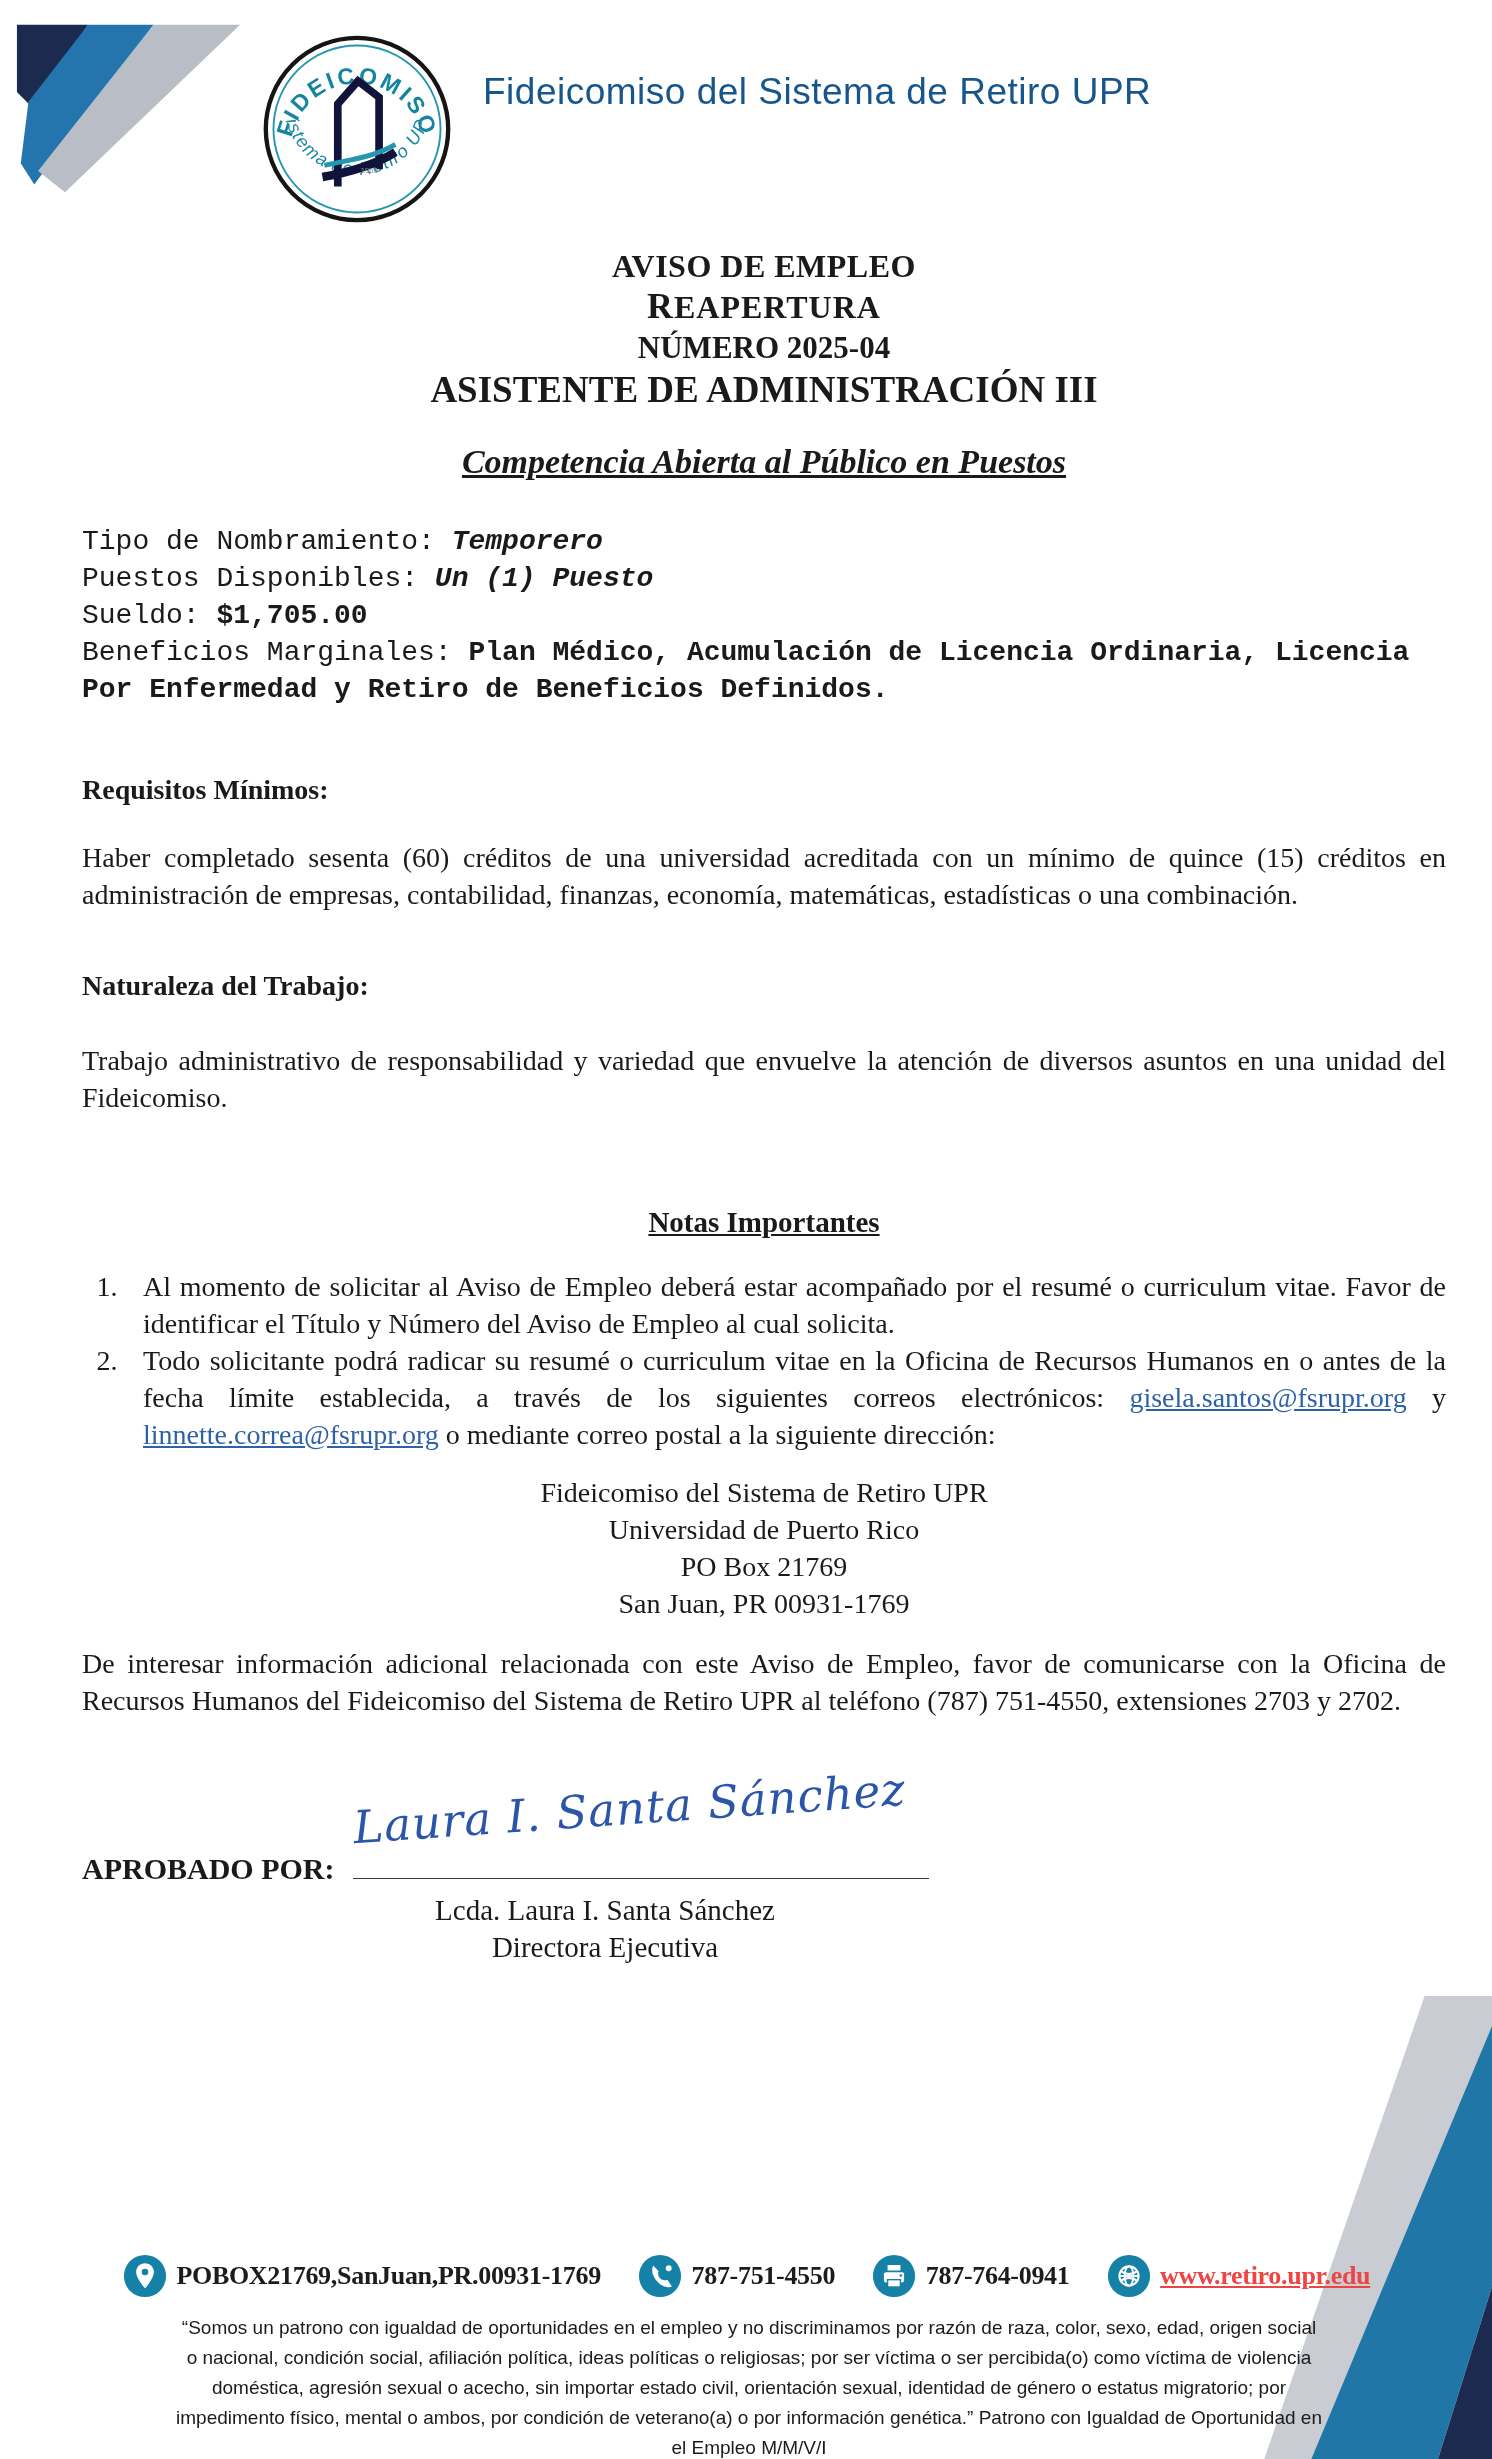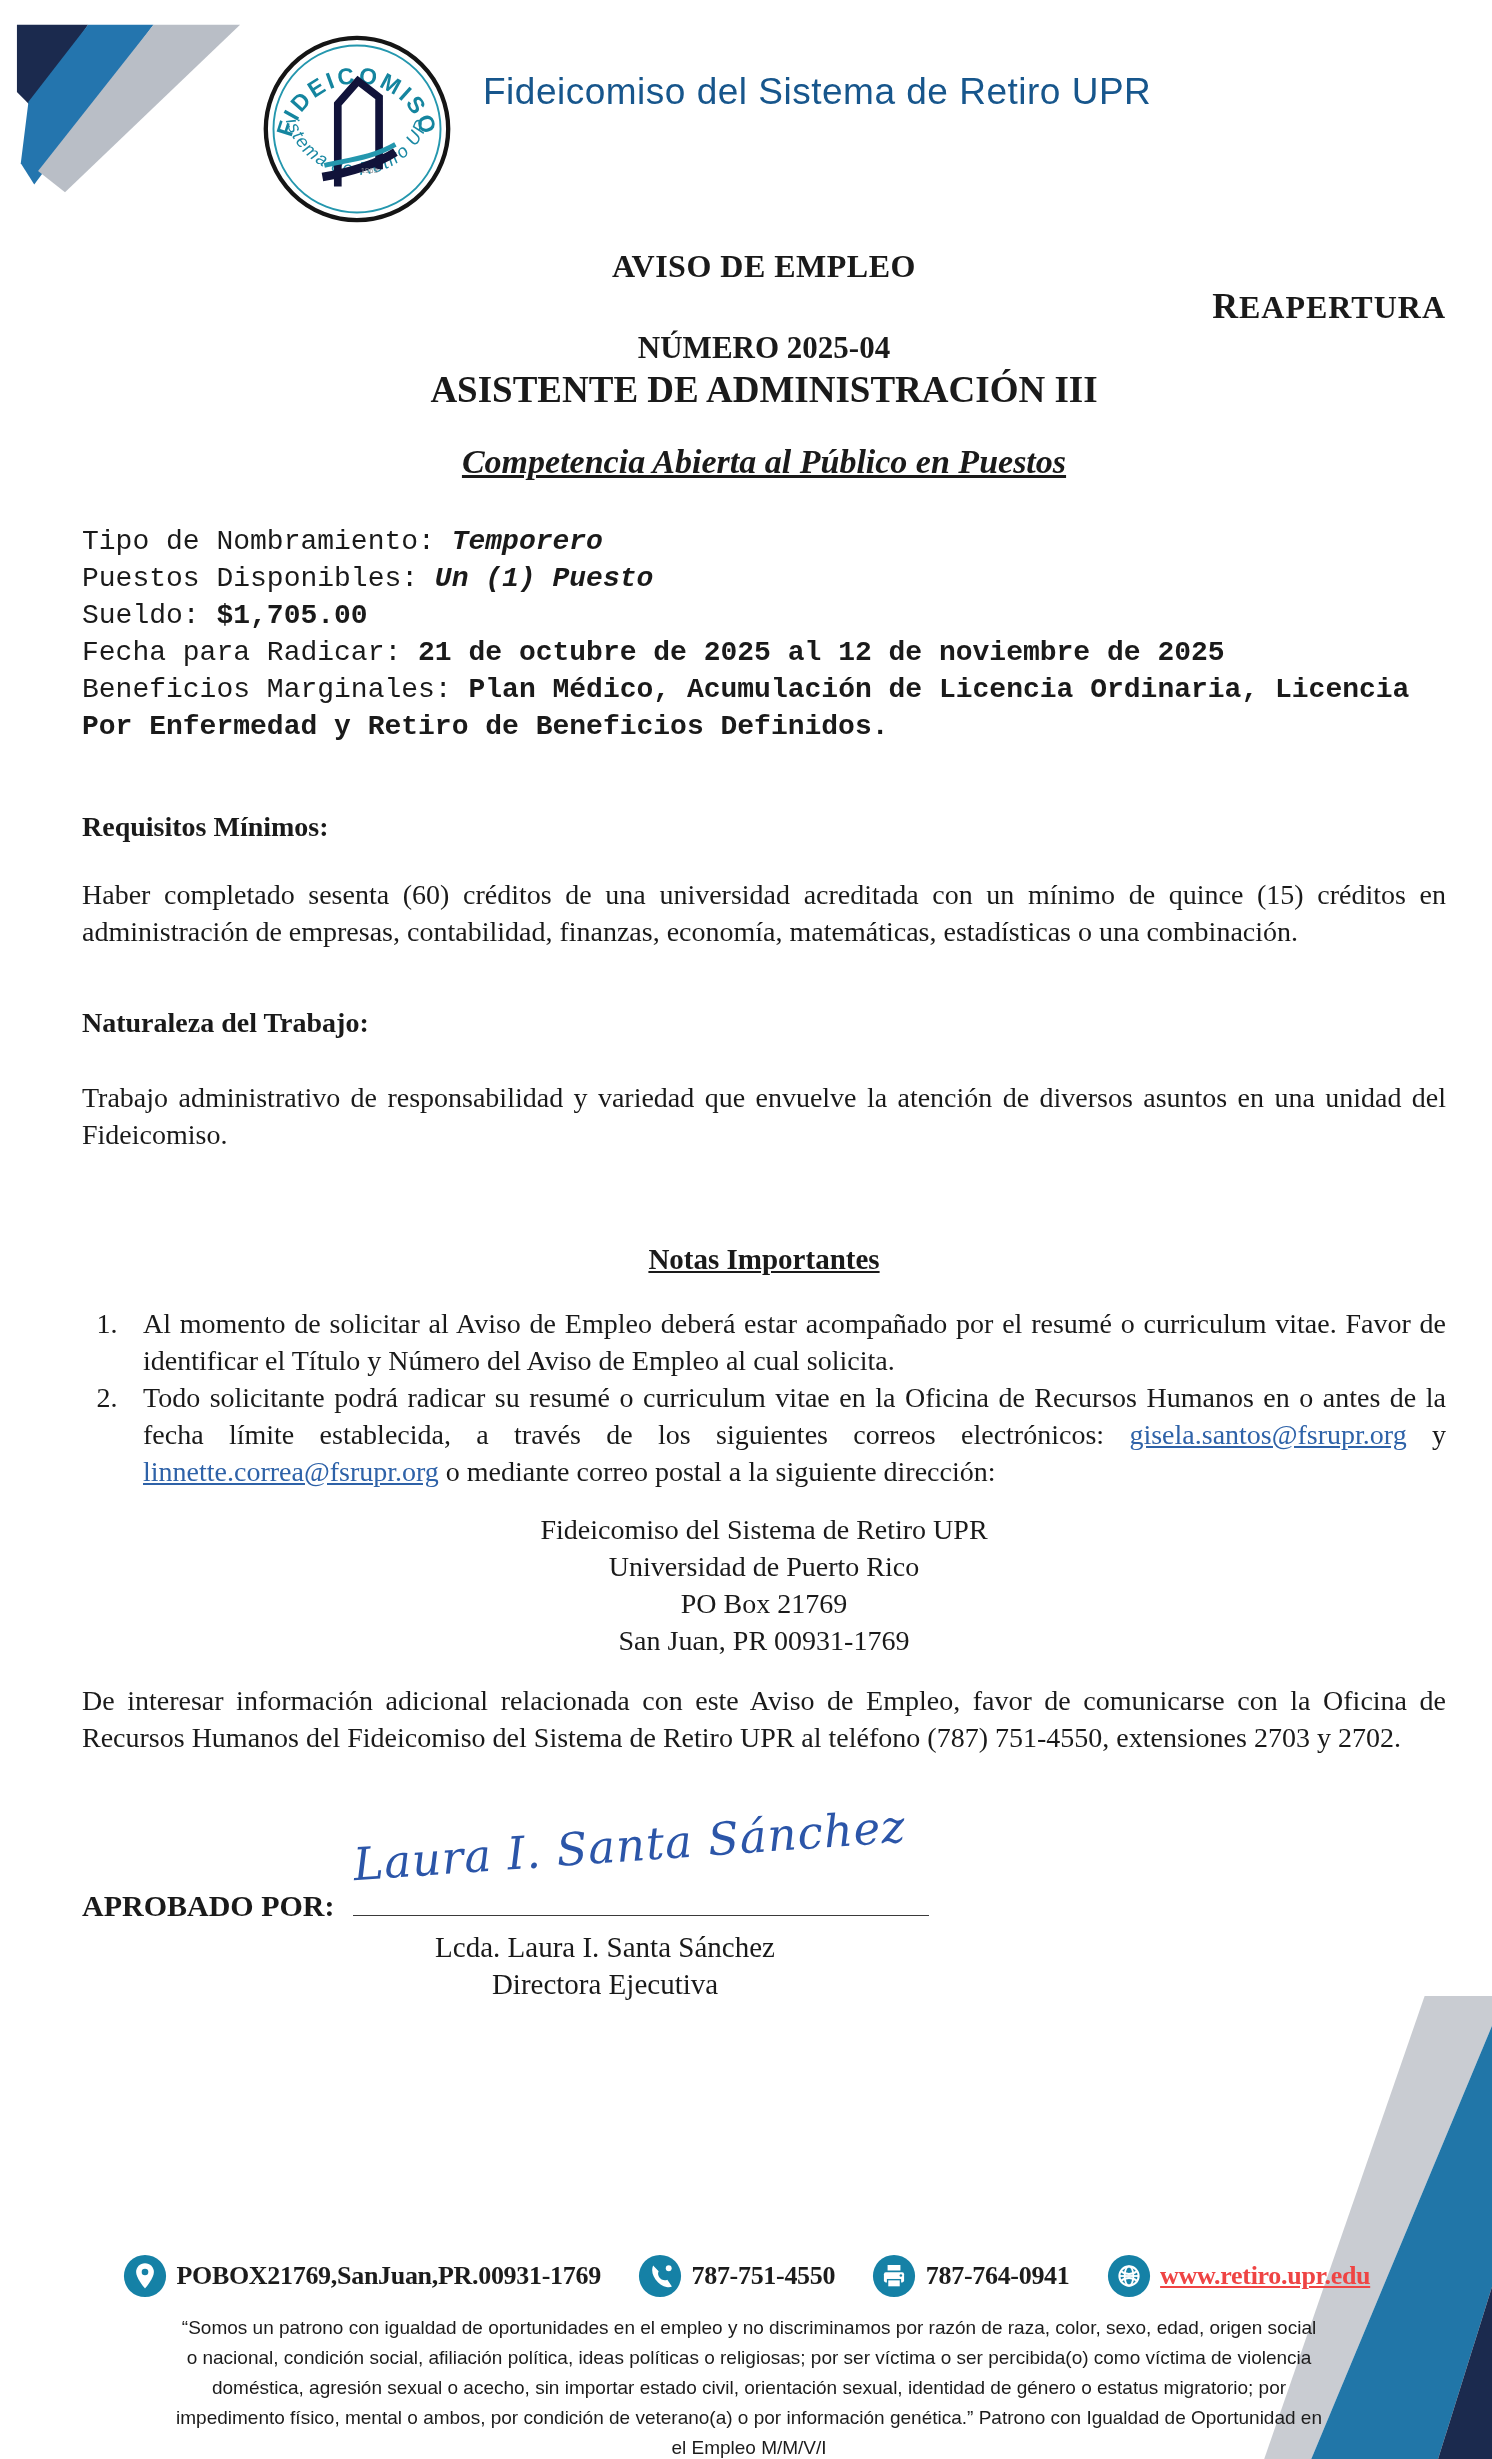--- a/index.html
+++ b/index.html
@@ -13,21 +13,21 @@
   
   .logo{position:absolute;left:261px;top:33px;width:192px;height:192px;}
   .org-title{
     position:absolute;left:483px;top:71px;
     font-family:"Liberation Sans", sans-serif;font-size:37px;color:#17568C;
     letter-spacing:0.5px;white-space:nowrap;
   }
   
   .main{position:absolute;left:82px;top:246px;width:1364px;}
   .t1{font-size:32px;font-weight:bold;text-align:center;line-height:40px;letter-spacing:0.5px;}
-  .t2{font-size:32px;font-weight:bold;text-align:right;line-height:40px;letter-spacing:1px;}
+  .t2{font-size:32px;font-weight:bold;text-align:center;line-height:40px;letter-spacing:1px;}
   .t2::first-letter{font-size:1.12em;}
   .t3{font-size:31px;font-weight:bold;text-align:center;line-height:41px;}
   .t4{font-size:37px;font-weight:bold;text-align:center;line-height:44px;}
   .subtitle{
     margin-top:27px;font-size:34px;font-weight:bold;font-style:italic;
     text-align:center;text-decoration:underline;line-height:46px;
   }
   .details{margin-top:38px;font-size:28px;line-height:37px;font-family:Liberation Mono, monospace;}
   .bold{font-weight:bold;}
   .bold-italic{font-weight:bold;font-style:italic;}
@@ -118,21 +118,20 @@
   <div class="t1">AVISO DE EMPLEO</div>
   <div class="t2">REAPERTURA</div>
   <div class="t3">NÚMERO 2025-04</div>
   <div class="t4">ASISTENTE DE ADMINISTRACIÓN III</div>
   <div class="subtitle">Competencia Abierta al Público en Puestos</div>
 
   <div class="details">
     <div><span>Tipo de Nombramiento: </span><span class="bold-italic">Temporero</span></div>
     <div><span>Puestos Disponibles: </span><span class="bold-italic">Un (1) Puesto</span></div>
     <div><span>Sueldo:  </span><span class="bold">$1,705.00</span></div>
-    <div><span>Fecha para Radicar: </span><span class="bold">21 de octubre de 2025 al 12 de noviembre de 2025</span></div>
     <div><span>Beneficios Marginales: </span><span class="bold">Plan Médico, Acumulación de Licencia Ordinaria, Licencia Por Enfermedad y Retiro de Beneficios Definidos.</span></div>
   </div>
 
   <div class="sec-heading g1">Requisitos Mínimos:</div>
   <p class="para m1">Haber completado sesenta (60) créditos de una universidad acreditada con un mínimo de quince (15) créditos en administración de empresas, contabilidad, finanzas, economía, matemáticas, estadísticas o una combinación.</p>
 
   <div class="sec-heading" style="margin-top:54px;">Naturaleza del Trabajo:</div>
   <p class="para m2">Trabajo administrativo de responsabilidad y variedad que envuelve la atención de diversos asuntos en una unidad del Fideicomiso.</p>
 
   <div class="notes-heading">Notas Importantes</div>

